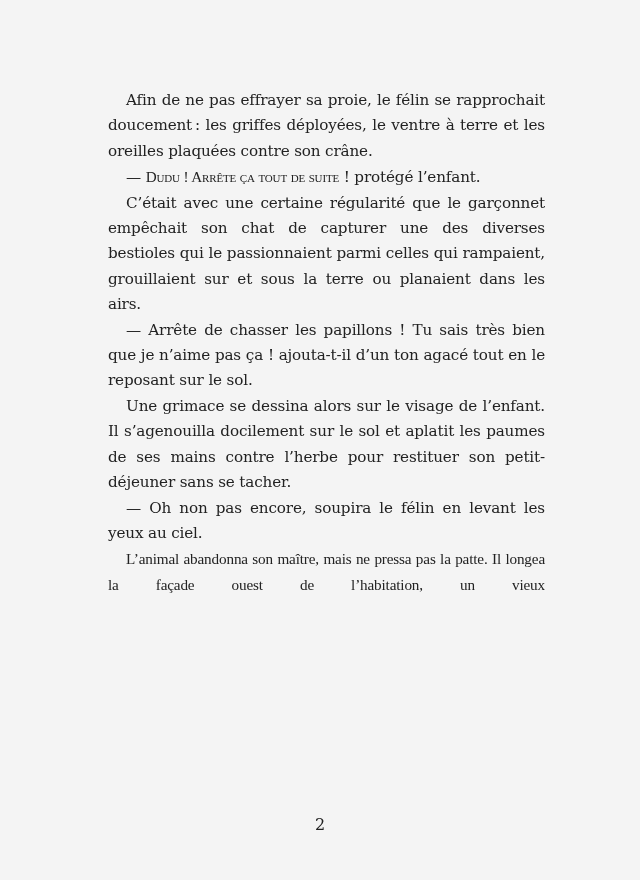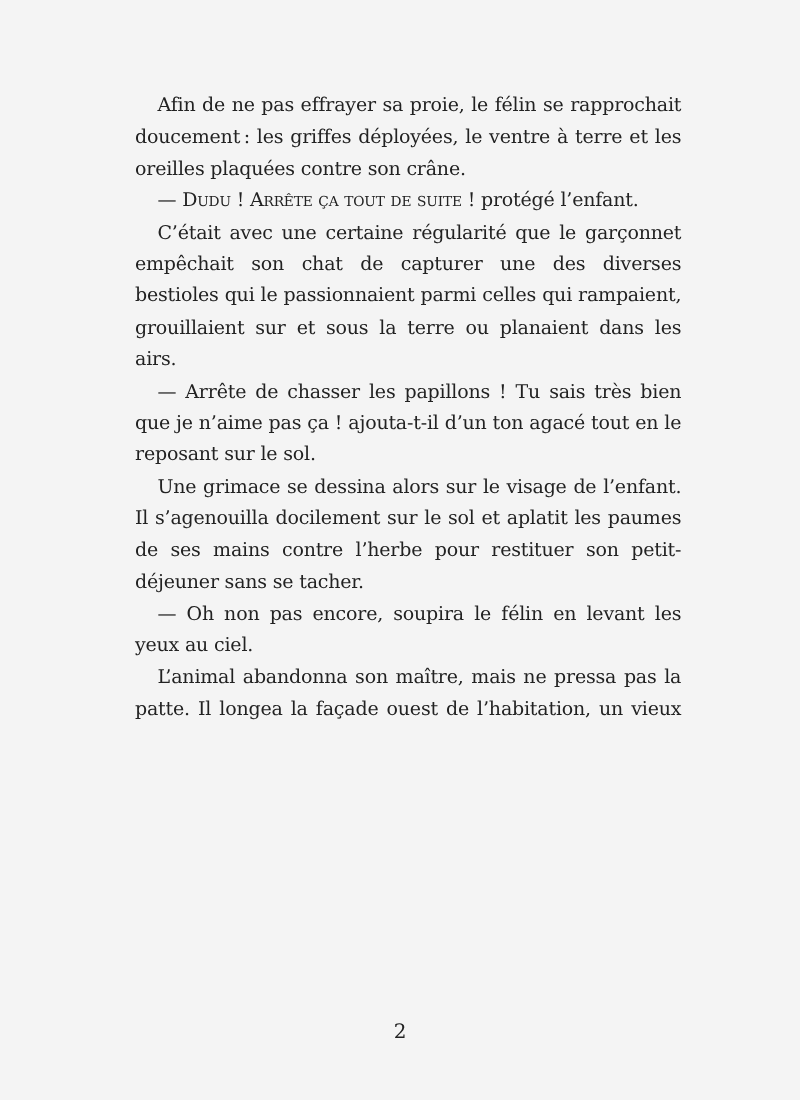--- a/index.html
+++ b/index.html
@@ -11,34 +11,35 @@
       height: 880px;
       background: #f4f4f4;
       color: #222222;
       font-family: "DejaVu Serif", "Liberation Serif", serif;
       overflow: hidden;
       position: relative;
     }
     .page {
       position: absolute;
       left: 108px;
-      top: 72px;
+      top: 88px;
       width: 437px;
     }
     .para {
       margin: 0;
       font-size: 15.2px;
       line-height: 25.4px;
       text-align: justify;
       text-indent: 18px;
       letter-spacing: -0.15px;
       word-spacing: 0px;
     }
     .sc {
       font-variant: small-caps;
+      font-family: Liberation Serif, serif;
     }
     .page-number {
       position: absolute;
       left: 0;
       width: 640px;
       top: 815px;
       text-align: center;
       font-size: 16px;
       font-family: "DejaVu Serif", "Liberation Serif", serif;
       color: #222;
@@ -47,16 +48,16 @@
 </head>
 <body>
 
 <div class="page">
   <p class="para"><span>Afin de ne pas effrayer sa proie, le félin se rapprochait doucement : les griffes déployées, le ventre à terre et les oreilles plaquées contre son crâne.</span></p>
   <p class="para"><span>— </span><span class="sc">Dudu ! Arrête ça tout de suite</span><span> ! protégé l’enfant.</span></p>
   <p class="para"><span>C’était avec une certaine régularité que le garçonnet empêchait son chat de capturer une des diverses bestioles qui le passionnaient parmi celles qui rampaient, grouillaient sur et sous la terre ou planaient dans les airs.</span></p>
   <p class="para"><span>— Arrête de chasser les papillons ! Tu sais très bien que je n’aime pas ça ! ajouta-t-il d’un ton agacé tout en le reposant sur le sol.</span></p>
   <p class="para"><span>Une grimace se dessina alors sur le visage de l’enfant. Il s’agenouilla docilement sur le sol et aplatit les paumes de ses mains contre l’herbe pour restituer son petit-déjeuner sans se tacher.</span></p>
   <p class="para"><span>— Oh non pas encore, soupira le félin en levant les yeux au ciel.</span></p>
-  <p class="para" style="text-align-last: justify;"><span>L’animal abandonna son maître, mais ne pressa pas la patte. Il longea la façade ouest de l’habitation, un vieux</span></p>
+  <p class="para" style="text-align-last: justify; font-family: Liberation Serif, serif;"><span>L’animal abandonna son maître, mais ne pressa pas la patte. Il longea la façade ouest de l’habitation, un vieux</span></p>
 </div>
 
 <div class="page-number">2</div>
 
 </body></html>

